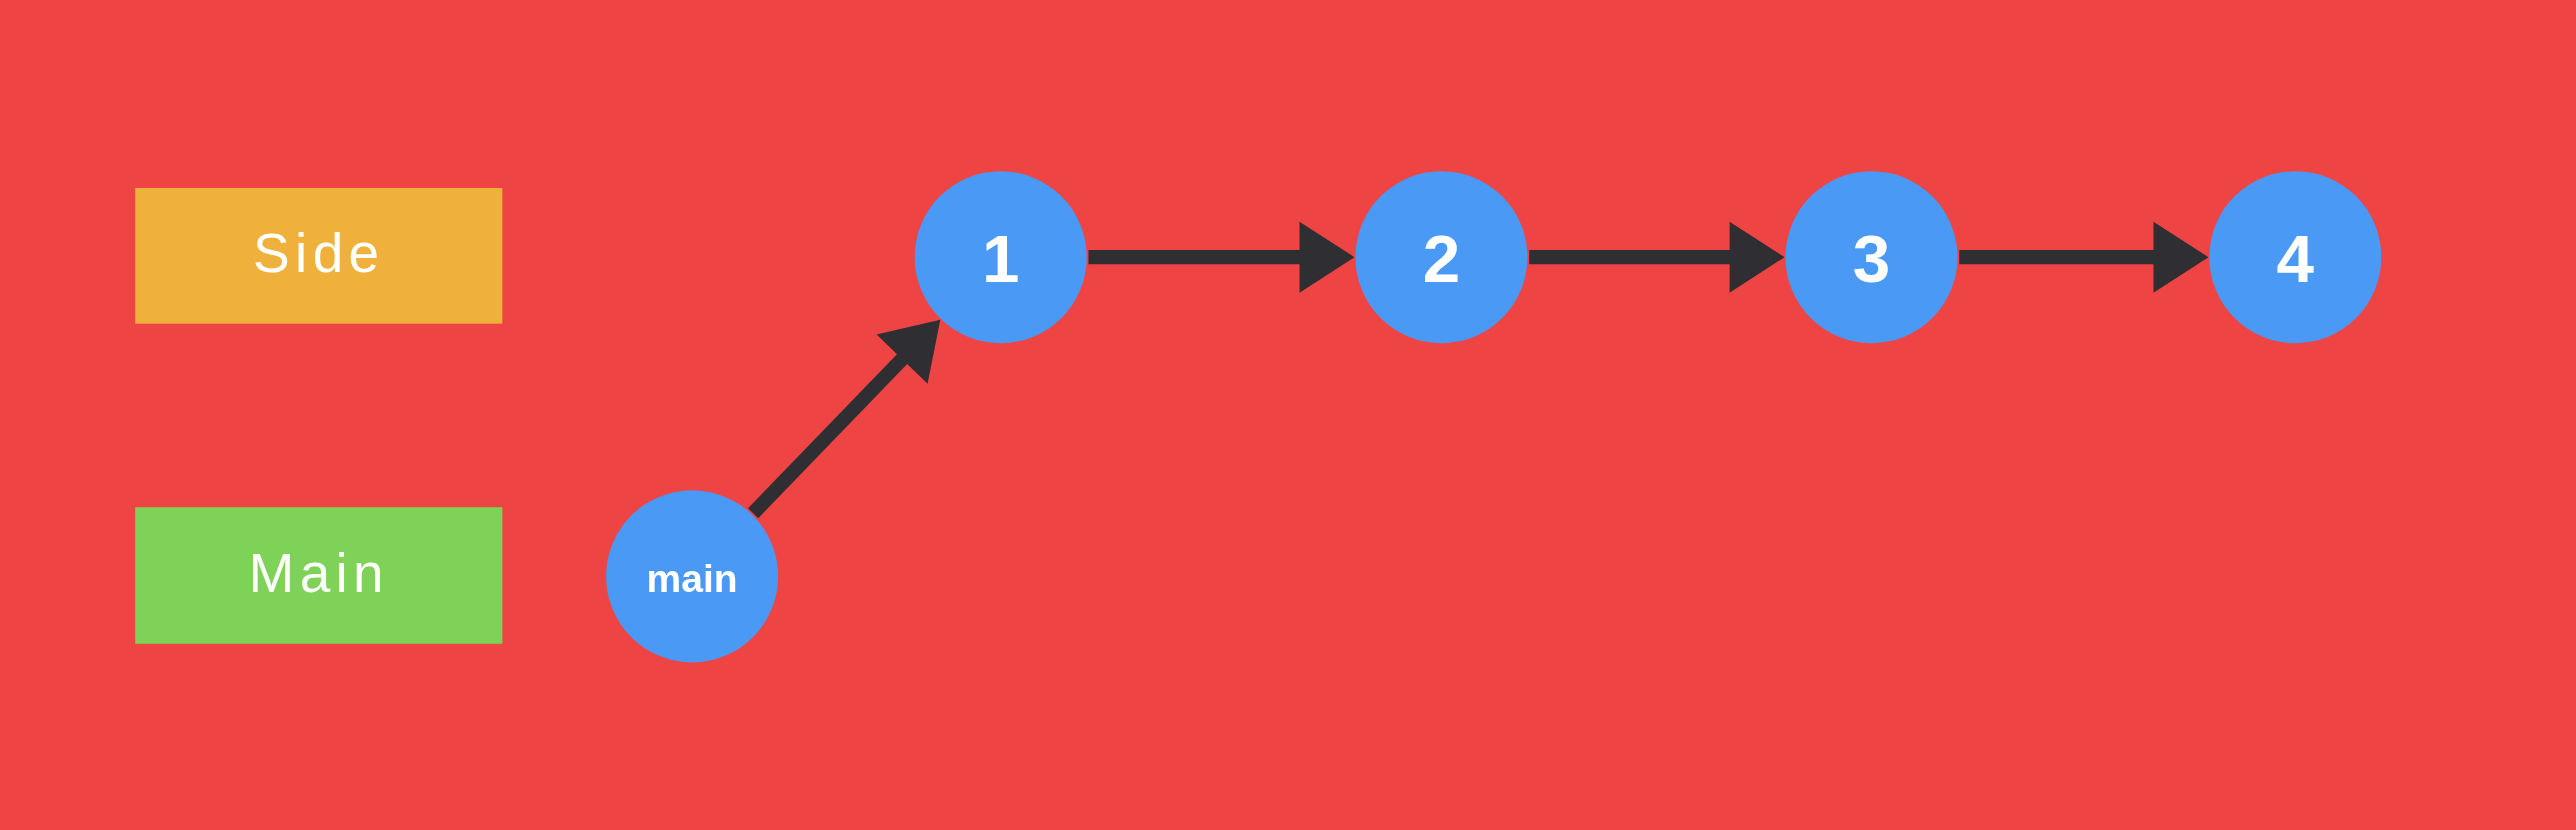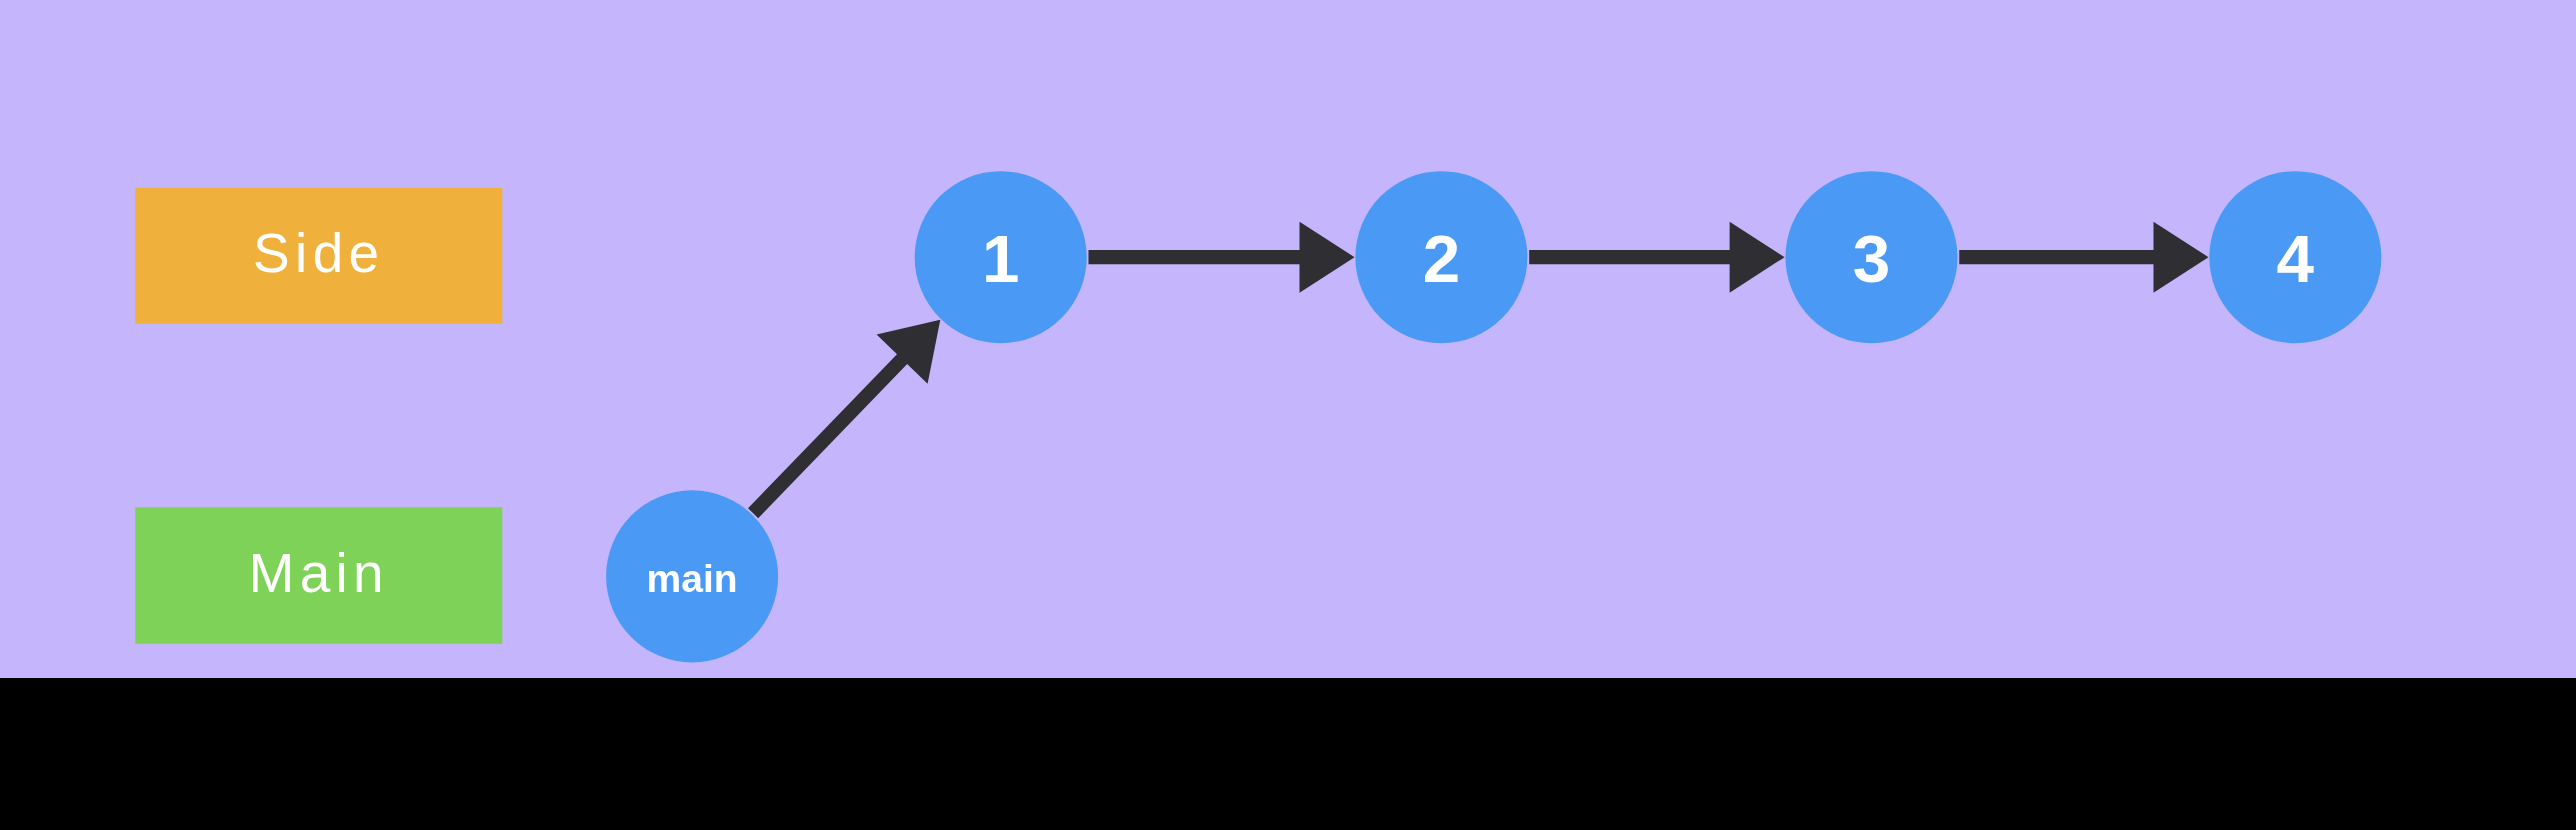--- a/index.html
+++ b/index.html
@@ -10,22 +10,22 @@
   }
   body {
     width: 2576px;
     height: 830px;
     overflow: hidden;
     font-family: "Liberation Sans", sans-serif;
   }
   #diagram-root {
     position: relative;
     width: 2576px;
-    height: 678px;
-    background: #c4b5fd;
+    height: 830px;
+    background: #ef4444;
   }
   #diagram-svg {
     position: absolute;
     top: 0;
     left: 0;
     width: 2576px;
     height: 830px;
     display: block;
   }
   .legend-label {

